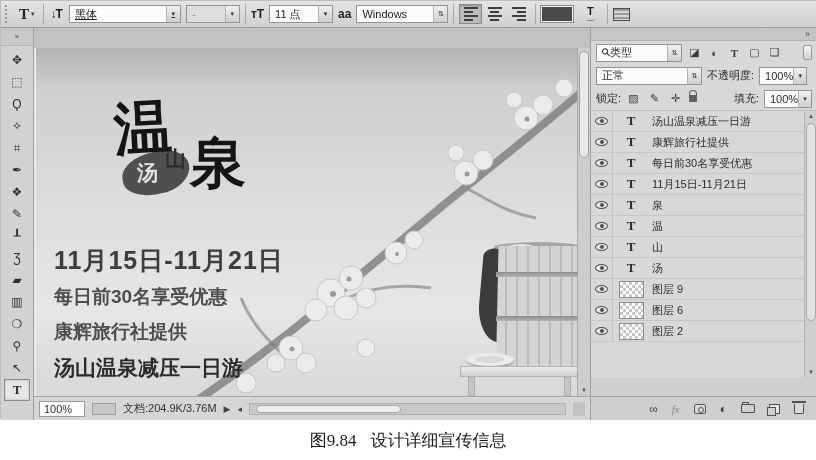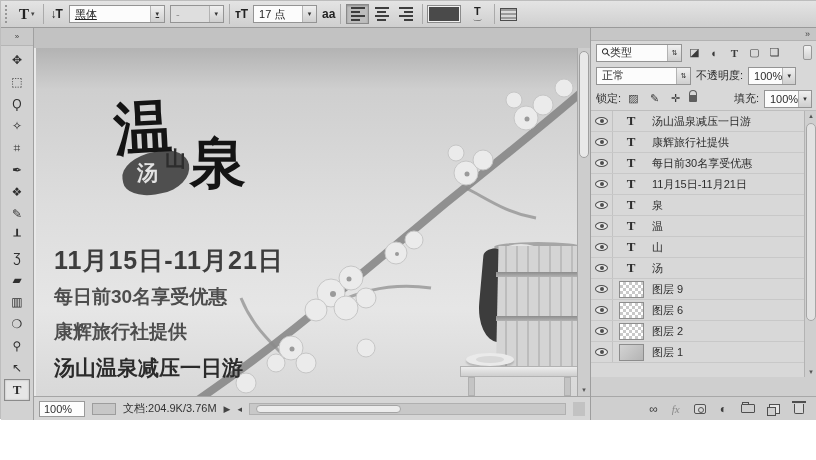--- a/index.html
+++ b/index.html
@@ -14,26 +14,26 @@
     display:flex; align-items:center; gap:5px; padding:0 4px; font-size:11px; color:#222; }
   .grip-v { width:4px; height:18px; border-left:2px dotted #979797; margin-right:2px; }
   .sep { width:1px; height:20px; background:#aaa; }
   .tool-current { display:flex; align-items:center; gap:2px; padding:1px 3px; }
   .tool-current .bigT { font-size:15px; font-weight:bold; font-family:"Liberation Serif",serif; }
   .caret { font-size:7px; color:#444; }
   .orient-icon { font-size:12px; font-weight:bold; letter-spacing:-1px; padding:0 2px; }
   .combo { display:flex; align-items:center; height:18px; background:#fcfcfc; border:1px solid #949494; padding-left:5px; }
   .combo .arrow-btn { margin-left:auto; width:14px; height:100%; border-left:1px solid #b3b3b3;
     background:linear-gradient(#f0f0f0,#cfcfcf); display:flex; align-items:center; justify-content:center; font-size:7px; color:#333; }
-  .combo.font { width:96px;text-decoration:underline; }
+  .combo.font { width:112px;text-decoration:underline; }
   .combo.style { width:54px; background:#dedede; color:#8e8e8e; }
   .combo.size { width:64px; }
   .combo.aa { width:92px; }
   .combo.kind { width:86px; }
-  .combo.blend { width:95px;align-items:center; }
+  .combo.blend { width:106px;align-items:center; }
   .combo.pct { width:48px; }
   .size-icon, .aa-icon { font-weight:bold; font-size:12px; }
   .align-group { display:flex; gap:1px; }
   .abtn { width:23px; height:20px; display:flex; align-items:center; justify-content:center; border:1px solid transparent; }
   .abtn.active { background:#bdbdbd; border-color:#8a8a8a; box-shadow:inset 0 1px 2px rgba(0,0,0,.25); }
   .al { display:flex; flex-direction:column; gap:2px; width:14px; }
   .al i { height:2px; background:#3d3d3d; display:block; width:14px; }
   .al-left i:nth-child(even) { width:9px; }
   .al-center i:nth-child(even) { width:9px; margin:0 auto; }
   .al-right i:nth-child(even) { width:9px; margin-left:auto; }
@@ -188,24 +188,28 @@
         <span>黑体</span>
         <span class="arrow-btn">▾</span>
       </div>
       <div class="combo style">
         <span>-</span>
         <span class="arrow-btn">▾</span>
       </div>
       <div class="sep"></div>
       <span class="size-icon">ᴛT</span>
       <div class="combo size">
-        <span>17 点</span>
+        <span>11 点</span>
         <span class="arrow-btn">▾</span>
       </div>
       <span class="aa-icon">aa</span>
+      <div class="combo aa">
+        <span>Windows</span>
+        <span class="arrow-btn">⇅</span>
+      </div>
       <div class="sep"></div>
       <div class="align-group">
         <div class="abtn active">
           <span class="al al-left">
               <i></i>
               <i></i>
               <i></i>
               <i></i>
             </span>
         </div>
@@ -493,29 +497,20 @@
               </div>
               <div class="layer-row">
                 <div class="eye-cell">
                   <span class="eye"></span>
                 </div>
                 <div class="thumb-cell">
                   <div class="thumb thumb-checker"></div>
                 </div>
                 <span class="layer-name">图层 2</span>
               </div>
-              <div class="layer-row">
-                <div class="eye-cell">
-                  <span class="eye"></span>
-                </div>
-                <div class="thumb-cell">
-                  <div class="thumb thumb-gray"></div>
-                </div>
-                <span class="layer-name">图层 1</span>
-              </div>
             </div>
           <div class="list-scroll">
             <div class="ls-up">▴</div>
             <div class="ls-thumb"></div>
             <div class="ls-down">▾</div>
           </div>
         </div>
       </div>
 
       <div class="panel-bottom">
@@ -531,13 +526,16 @@
         <span class="bicon">
             <span class="newlayer-shape"></span>
           </span>
         <span class="bicon">
             <span class="trash-shape"></span>
           </span>
       </div>
     </div>
   </div>
 
+  <div class="caption">
+    <span class="fig-label">图9.84</span><span>设计详细宣传信息</span>
+  </div>
 </div>
 
 </body></html>

